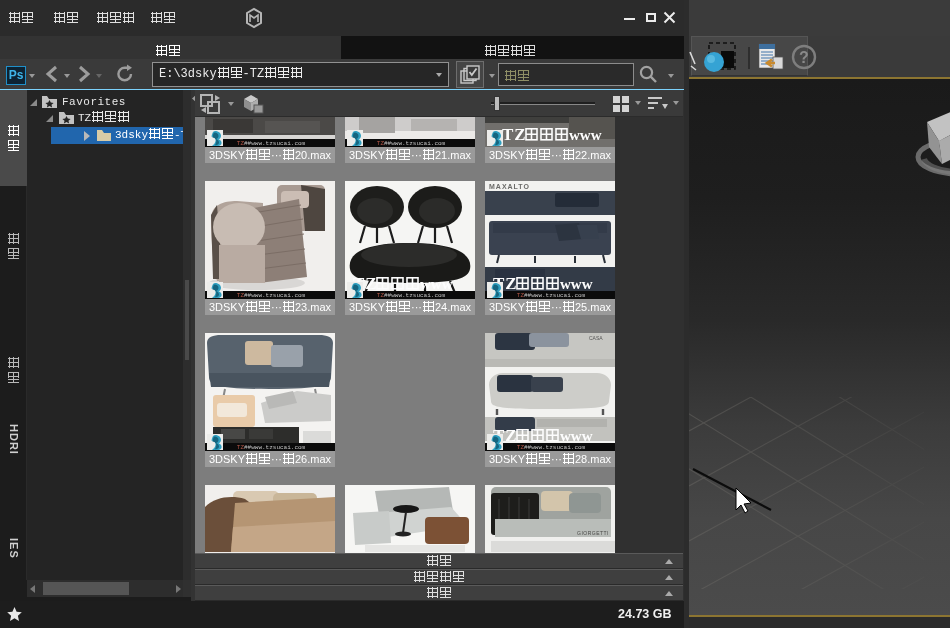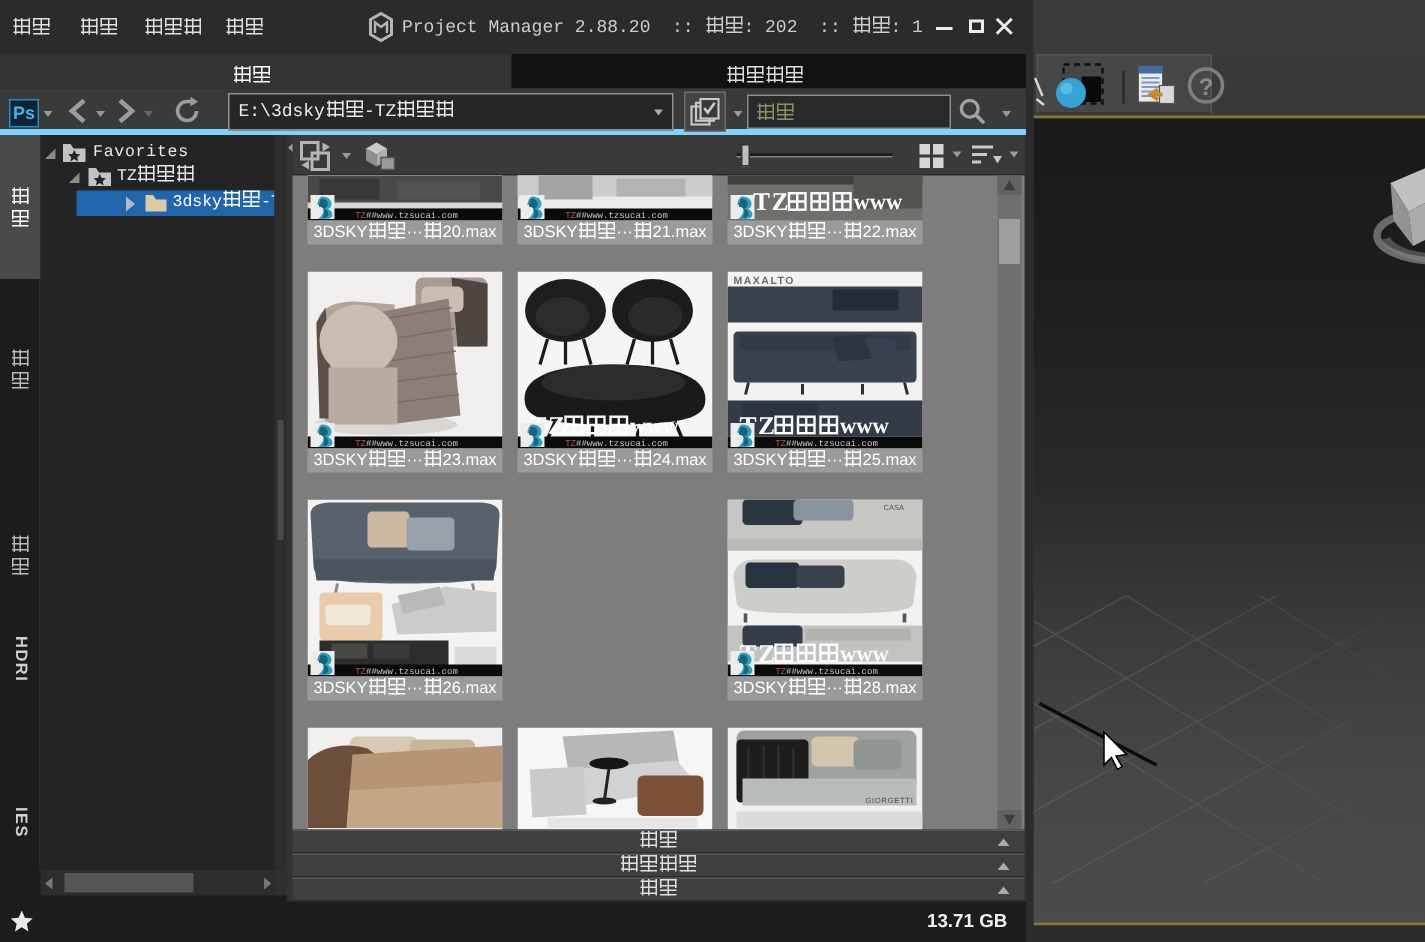--- a/index.html
+++ b/index.html
@@ -35,31 +35,31 @@
 #maxgap{left:684px;top:0px;width:5px;height:628px;background:#2c2c2c;}
 
 #pm{left:0;top:0;width:684px;height:628px;background:#303030;}
 #titlebar{left:0;top:0;width:684px;height:36px;background:#2b2b2b;}
 .menuitem{position:absolute;top:10px;color:#e2e2e2;font-size:13px;}
 .menuitem .zh{--c:#e0e0e0;}
 #titletext{position:absolute;left:268px;top:11px;color:#cccccc;font-size:12px;font-family:"Liberation Mono",monospace;}
 .winbtn{position:absolute;color:#ececec;}
 #tabrow{left:0;top:36px;width:684px;height:23px;background:#121212;}
 #tabactive{position:absolute;left:0;top:0;width:341px;height:23px;background:#333333;}
-#toolbar1{left:0;top:59px;width:684px;height:31px;background:#3a3a3a;border-bottom:4px solid #7dd3fc;}
+#toolbar1{left:0;top:59px;width:684px;height:31px;background:#3a3a3a;border-bottom:1px solid #7dd3fc;}
 #vstrip{left:0;top:90px;width:27px;height:511px;background:#1c1c1c;border-right:1px solid #2a2a2a;}
 .vtab{position:absolute;left:0;width:27px;display:flex;flex-direction:column;align-items:center;}
 #tree{left:27px;top:90px;width:156px;height:490px;background:#242424;overflow:hidden;}
 #treescroll{left:183px;top:90px;width:8px;height:490px;background:#2d2d2d;}
 #splitter{left:191px;top:90px;width:4px;height:511px;background:#333333;}
 #hscroll{left:27px;top:580px;width:156px;height:17px;background:#2d2d2d;}
 #underh{left:0px;top:580px;width:27px;height:21px;background:#1c1c1c;}
 #hscroll2{left:27px;top:597px;width:164px;height:4px;background:#1c1c1c;}
 #toolbar2{left:195px;top:90px;width:488px;height:27px;background:#3a3a3a;border-bottom:1px solid #2b2b2b;}
-#grid{left:195px;top:117px;width:488px;height:436px;background:#7d7d7d;overflow:hidden;}
+#grid{left:195px;top:117px;width:420px;height:436px;background:#7d7d7d;overflow:hidden;}
 #gvscroll{position:absolute;left:470px;top:0px;width:16px;height:436px;background:#707070;}
 .cell{position:absolute;width:130px;height:134px;}
 #sel{outline:2px solid #2f80d8;}
 .cell .cap{position:absolute;left:0;top:118px;width:130px;height:16px;background:#9a9a9a;
   color:#fff;font-size:11px;line-height:16px;text-align:center;white-space:nowrap;font-family:"Liberation Sans",sans-serif;}
 .cell svg{position:absolute;left:0;top:0;}
 .bbar{position:absolute;left:195px;width:488px;height:16px;background:#3f3f3f;border-top:1px solid #5a5a5a;border-bottom:1px solid #2a2a2a;color:#e0e0e0;font-size:11px;text-align:center;line-height:14px;}
 #statusbar{left:0;top:601px;width:684px;height:27px;background:#1d1d1d;color:#f0f0f0;font-size:12px;}
 .bup{position:absolute;right:10px;top:5px;width:0;height:0;border-left:4px solid transparent;border-right:4px solid transparent;border-bottom:5px solid #a9a9a9;}
 .tri-d{display:inline-block;width:0;height:0;border-left:3px solid transparent;border-right:3px solid transparent;border-top:4px solid #999;}
@@ -136,21 +136,20 @@
 <div class="abs amber" style="top:615px;"></div>
 <div class="abs" id="maxbot"></div>
 <div class="abs" id="maxgap"></div>
 
 <div class="abs" id="pm"></div>
 <div class="abs" id="titlebar">
   <span class="menuitem" style="left:8px;"><i class="zh"></i><i class="zh zh2"></i></span>
   <span class="menuitem" style="left:53px;"><i class="zh"></i><i class="zh zh2"></i></span>
   <span class="menuitem" style="left:96px;"><i class="zh"></i><i class="zh zh2"></i><i class="zh"></i></span>
   <span class="menuitem" style="left:150px;"><i class="zh"></i><i class="zh zh2"></i></span>
-  <span id="titletext">Project Manager 2.88.20&nbsp;&nbsp;::&nbsp;<i class="zh" style="--c:#ccc"></i><i class="zh zh2" style="--c:#ccc"></i>:&nbsp;202&nbsp;&nbsp;::&nbsp;<i class="zh" style="--c:#ccc"></i><i class="zh zh2" style="--c:#ccc"></i>:&nbsp;1</span>
   <svg class="abs" style="left:243px;top:7px" width="22" height="22" viewBox="0 0 22 22">
     <path d="M4 6 L11 2 L18 6 L18 16 L11 20 L4 16 Z" fill="none" stroke="#b5b5b5" stroke-width="2"></path>
     <path d="M7 15 L7 8 L11 11 L15 8 L15 15" fill="none" stroke="#b5b5b5" stroke-width="1.6"></path>
   </svg>
   <div class="winbtn" style="left:624px;top:18px;width:11px;height:2px;background:#ececec"></div>
   <div class="winbtn" style="left:646px;top:13px;width:10px;height:9px;border:2px solid #ececec"></div>
   <svg class="abs" style="left:663px;top:11px" width="13" height="13" viewBox="0 0 13 13">
       <path d="M1.5 1.5 L11.5 11.5 M11.5 1.5 L1.5 11.5" stroke="#ececec" stroke-width="2"></path>
     </svg>
 </div>
@@ -505,14 +504,14 @@
       </svg>
   </div>
 </div>
 <div class="bbar abs" style="top:553px;"><i class="zh" style="--c:#e0e0e0"></i><i class="zh zh2" style="--c:#e0e0e0"></i><span class="bup"></span></div>
 <div class="bbar abs" style="top:569px;"><i class="zh" style="--c:#e0e0e0"></i><i class="zh zh2" style="--c:#e0e0e0"></i><i class="zh" style="--c:#e0e0e0"></i><i class="zh zh2" style="--c:#e0e0e0"></i><span class="bup"></span></div>
 <div class="bbar abs" style="top:585px;"><i class="zh" style="--c:#e0e0e0"></i><i class="zh zh2" style="--c:#e0e0e0"></i><span class="bup"></span></div>
 <div class="abs" id="statusbar">
   <svg class="abs" style="left:7px;top:6px" width="15" height="15" viewBox="0 0 15 15">
       <path d="M7.5 0 L9.6 4.8 L14.8 5.3 L10.9 8.8 L12 14 L7.5 11.2 L3 14 L4.1 8.8 L0.2 5.3 L5.4 4.8 Z" fill="#e8e8e8"></path>
     </svg>
-  <span class="abs" style="left:618px;top:6px;font-size:12.5px;font-weight:bold;">13.71 GB</span>
+  <span class="abs" style="left:618px;top:6px;font-size:12.5px;font-weight:bold;">24.73 GB</span>
 </div>
 
 </body></html>

